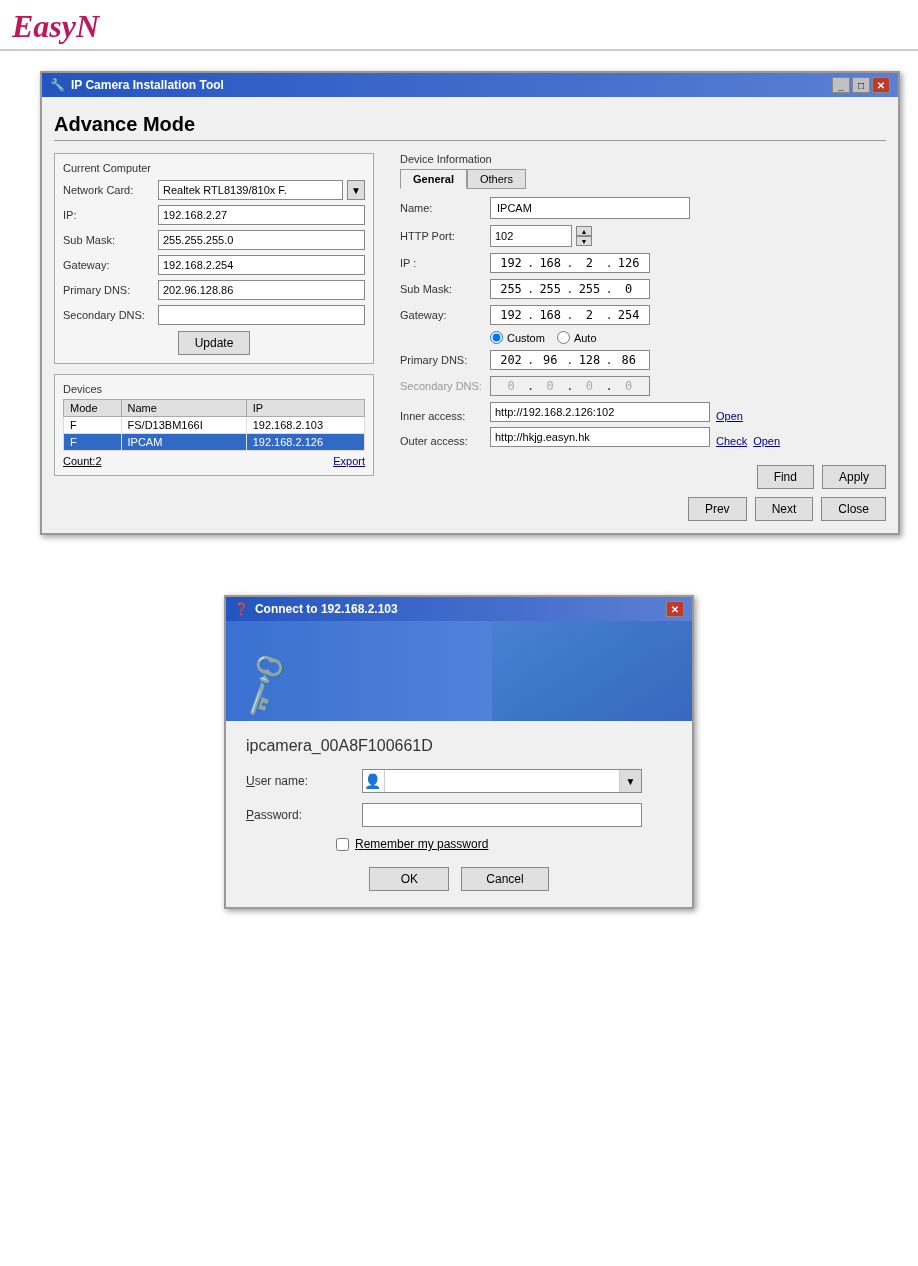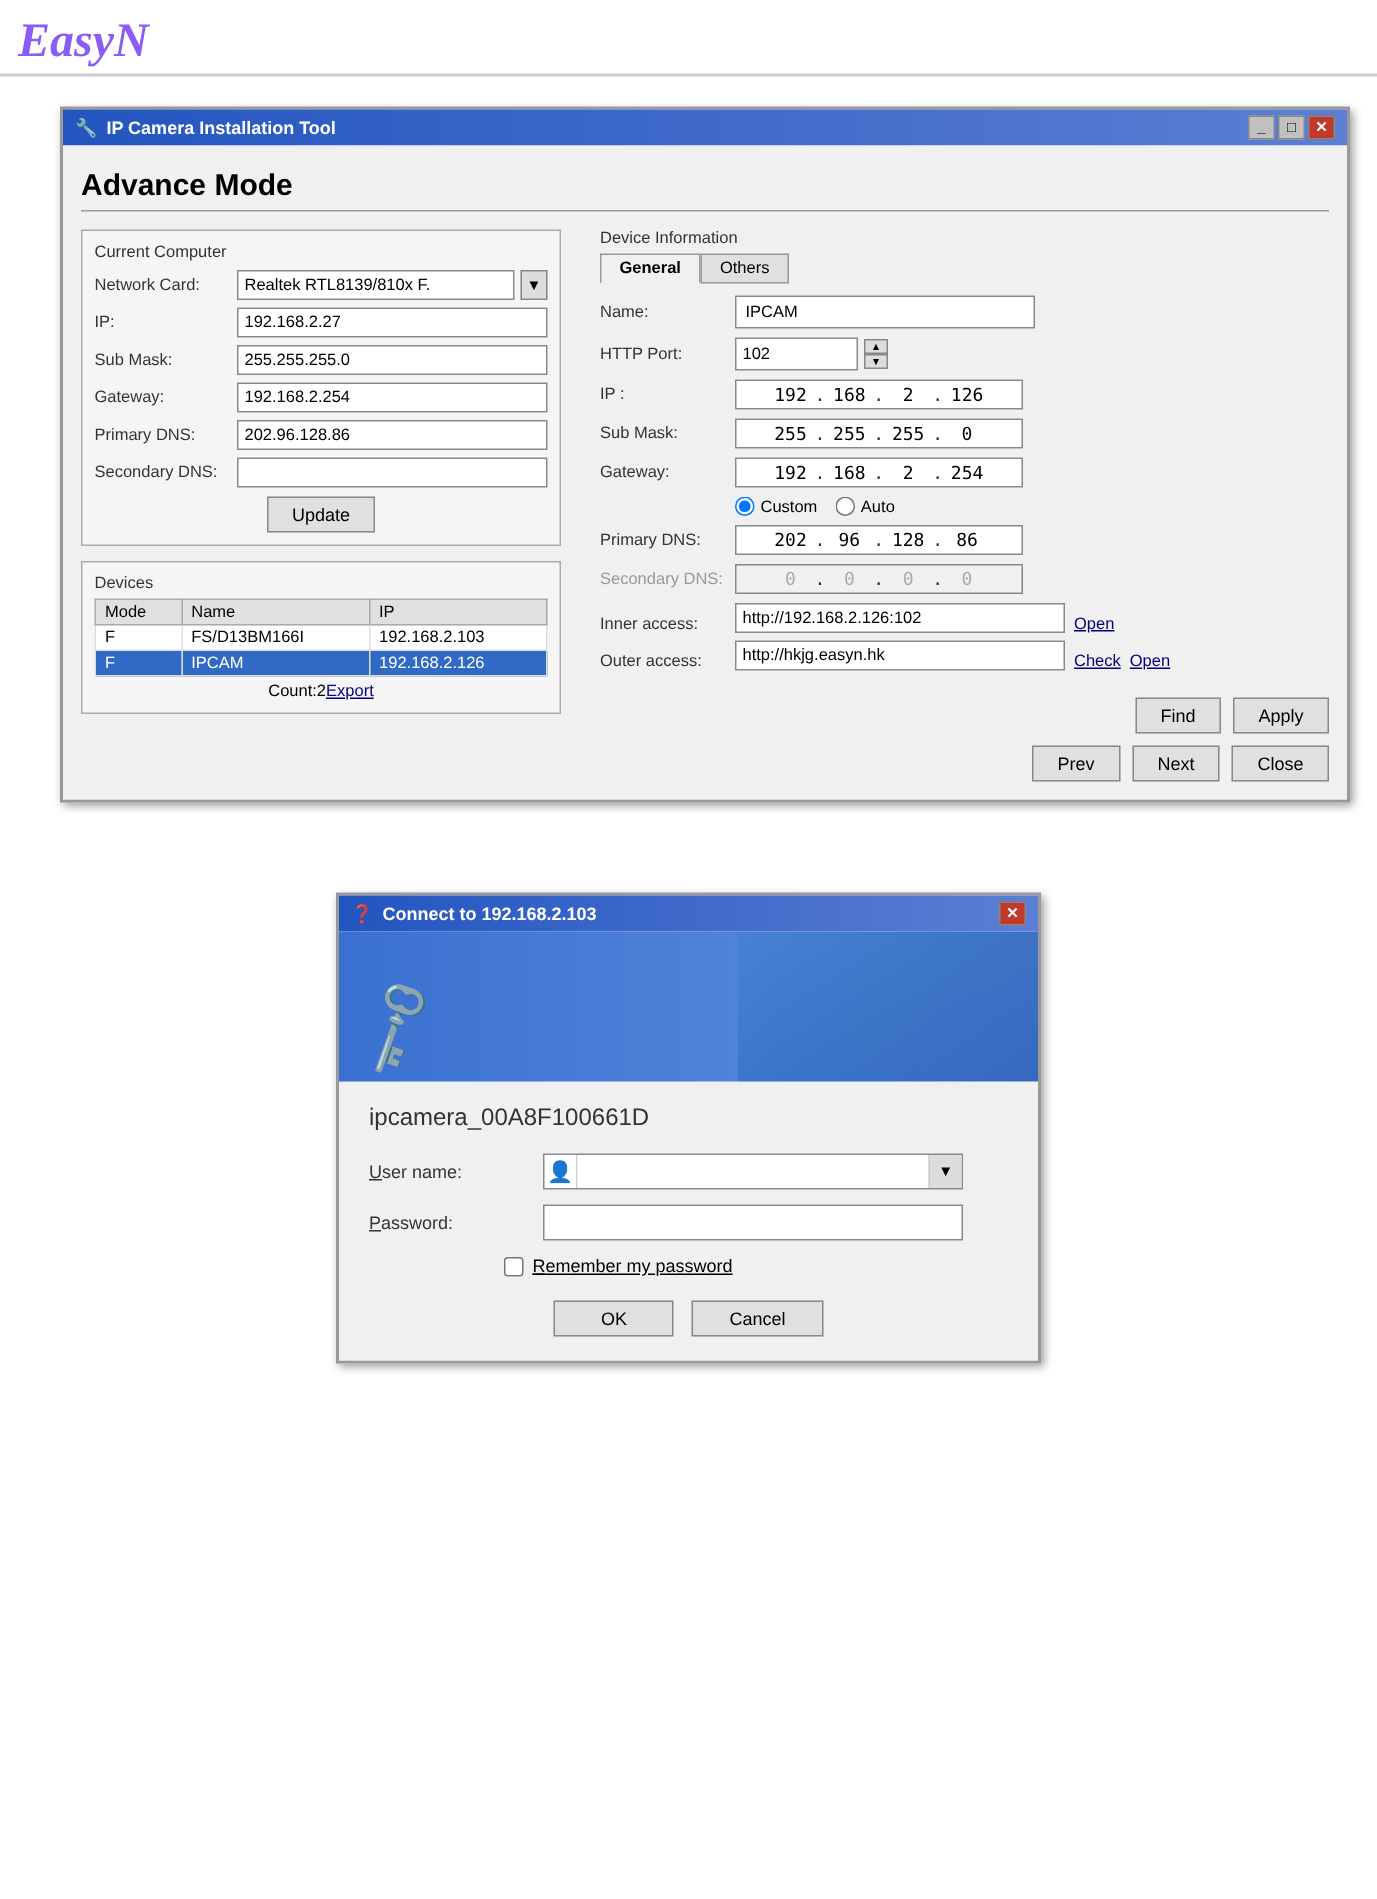--- a/index.html
+++ b/index.html
@@ -14,21 +14,21 @@
     
     .easyn-header {
       background: #fff;
       padding: 8px 12px 4px 12px;
       border-bottom: 2px solid #ccc;
     }
     .easyn-logo {
       font-size: 32px;
       font-weight: bold;
       font-style: italic;
-      color: #8b5cf6;
+      color: #be185d;
       font-family: 'Times New Roman', serif;
     }
 
     
     .main-content {
       padding: 20px 40px;
     }
 
     
     .window {
@@ -192,23 +192,24 @@
     .devices-table .row-normal td {
       background: white;
     }
     .devices-table .row-selected td {
       background: #316ac5;
       color: white;
     }
 
     .count-row {
       display: flex;
-      justify-content: center;
+      justify-content: space-between;
       margin-top: 4px;
       font-size: 11px;
+      text-decoration: underline;
     }
     .export-link {
       color: #000080;
       text-decoration: underline;
       cursor: pointer;
     }
 
     
     .right-panel {
       flex: 1;
@@ -295,21 +296,21 @@
     .ip-field-label {
       width: 90px;
       font-size: 11px;
       color: #333;
     }
     .ip-segments {
       display: flex;
       align-items: center;
       background: white;
       border: 1px solid #888;
-      padding: 2px 22px;
+      padding: 2px 6px;
       gap: 2px;
       font-size: 12px;
       font-family: monospace;
     }
     .ip-seg {
       min-width: 28px;
       text-align: center;
     }
     .ip-dot {
       color: #333;

